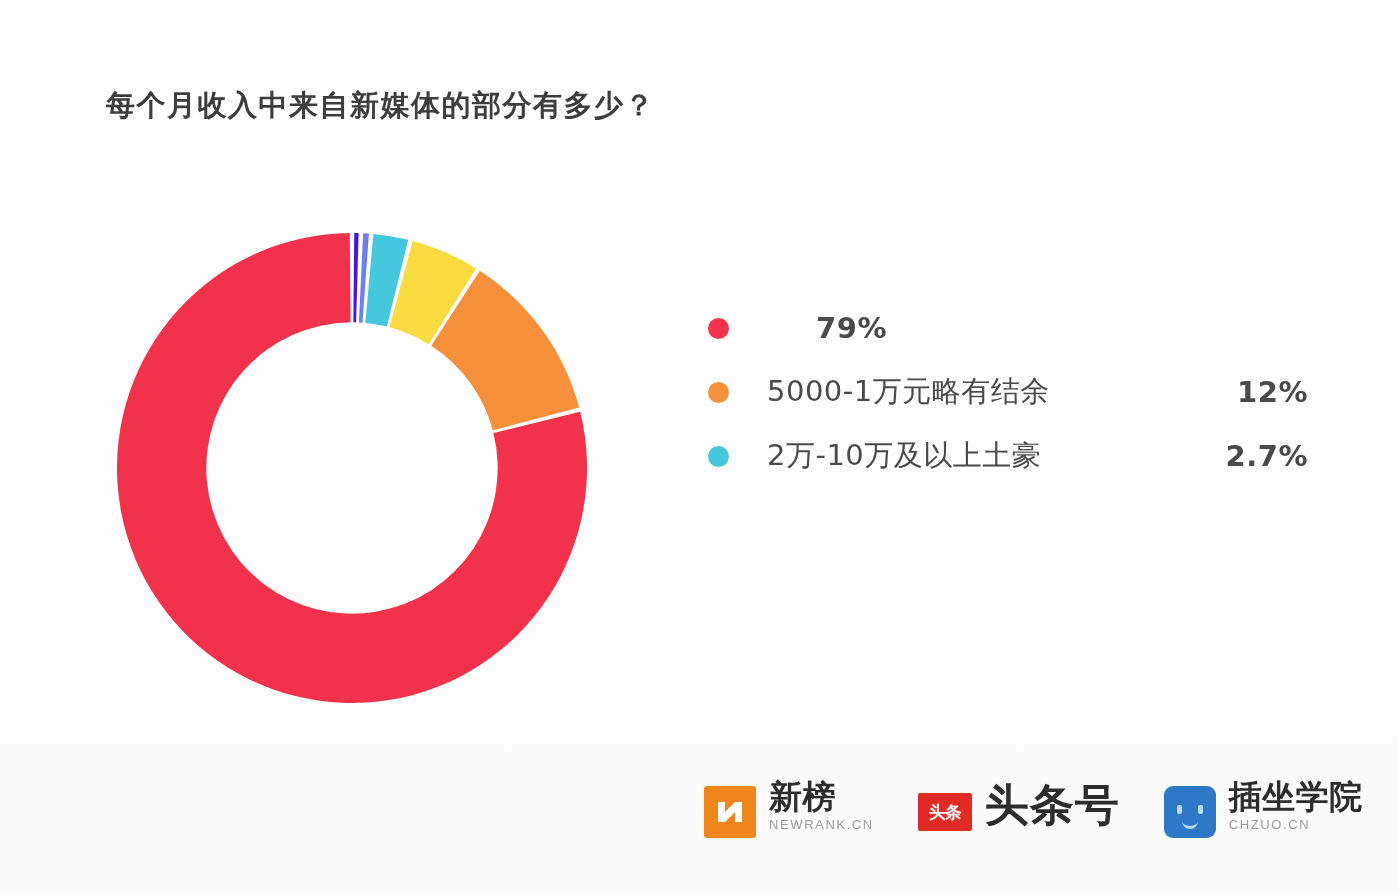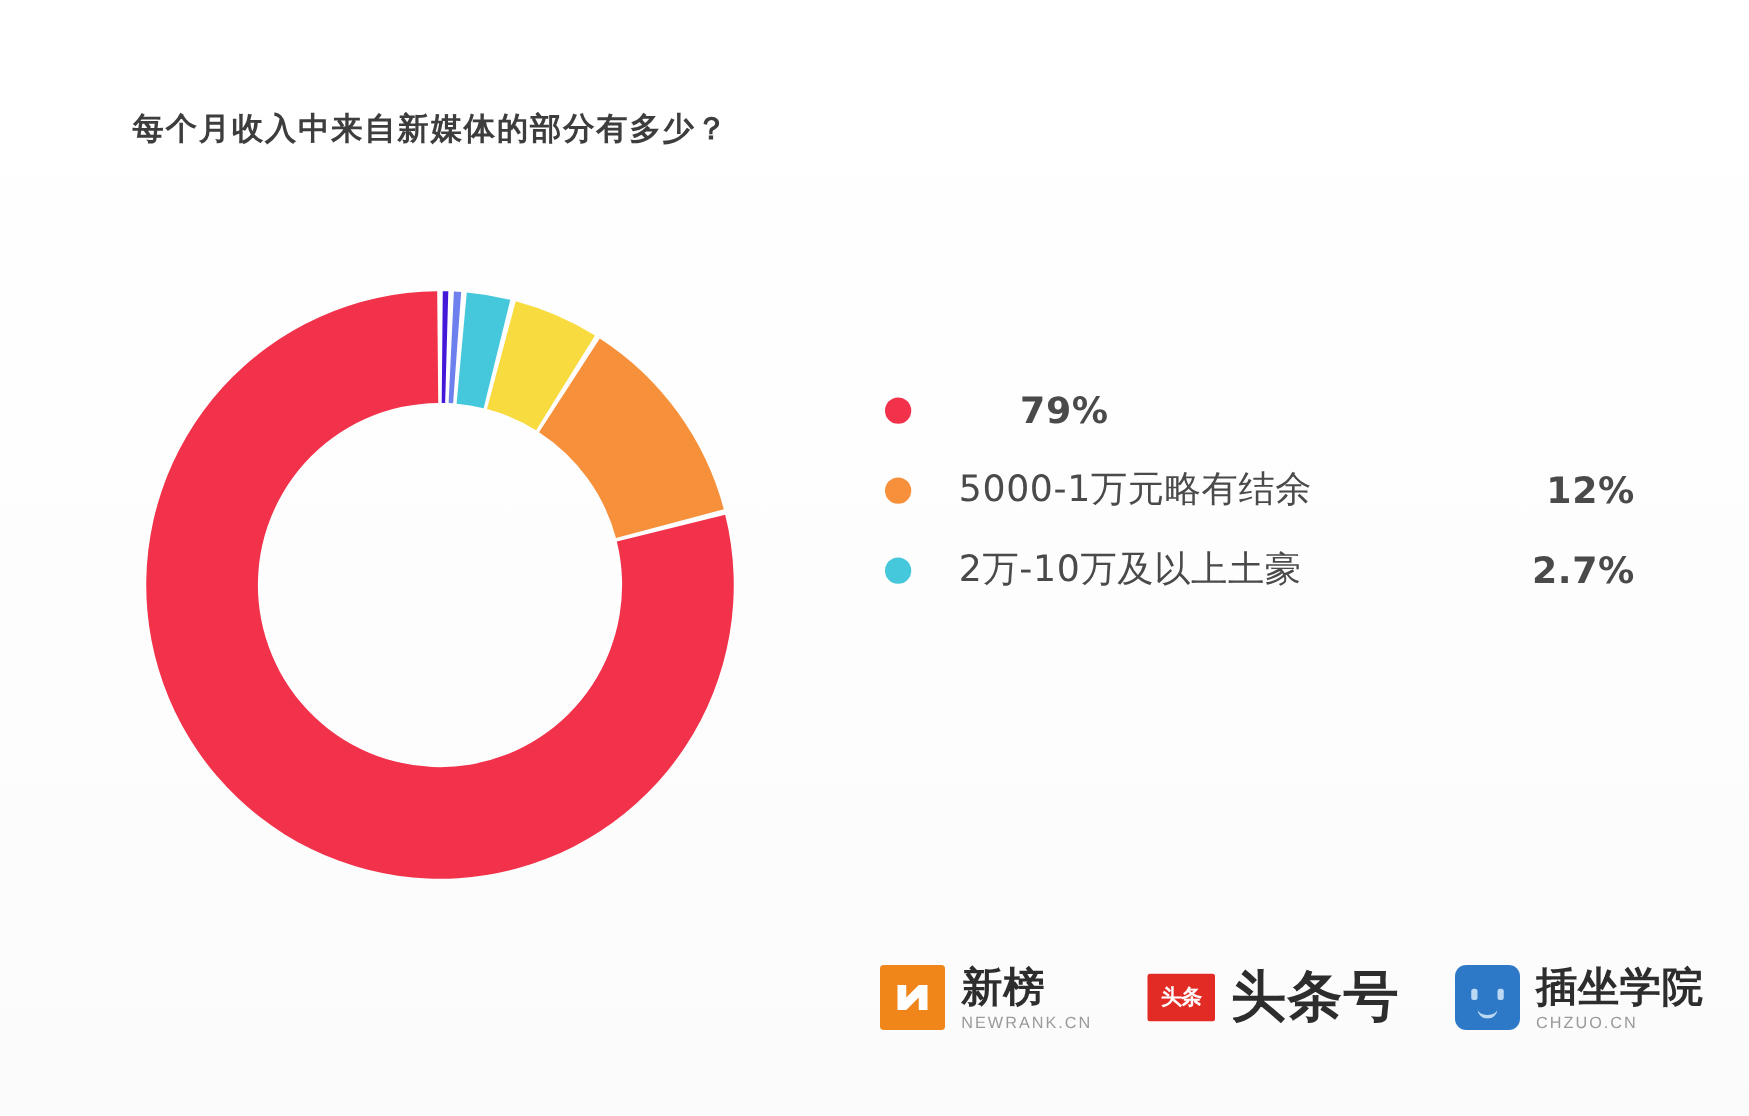--- a/index.html
+++ b/index.html
@@ -21,21 +21,21 @@
     position: absolute;
     inset: 0;
     background: linear-gradient(180deg,#ffffff 0%,#fdfdfd 60%,#fbfbfb 100%);
   }
 
   
   .chart-title {
     position: absolute;
     left: 106px;
     top: 86px;
-    font-size: 25px;
+    font-size: 29px;
     font-weight: bold;
     color: #3d3d3d;
     letter-spacing: 1.5px;
     white-space: nowrap;
     font-family: "DejaVu Sans", "Liberation Sans", sans-serif;
   }
 
   
   .donut-wrap {
     position: absolute;
@@ -103,20 +103,21 @@
     display: flex;
     align-items: center;
     gap: 13px;
   }
   .logo-mark {
     flex: 0 0 auto;
     display: flex;
     align-items: center;
     justify-content: center;
     position: relative;
+    margin-top: 14px;
   }
   .logo-mark-newrank {
     width: 52px;
     height: 52px;
     background: #F08519;
     border-radius: 3px;
   }
   .logo-mark-toutiao {
     width: 54px;
     height: 38px;

